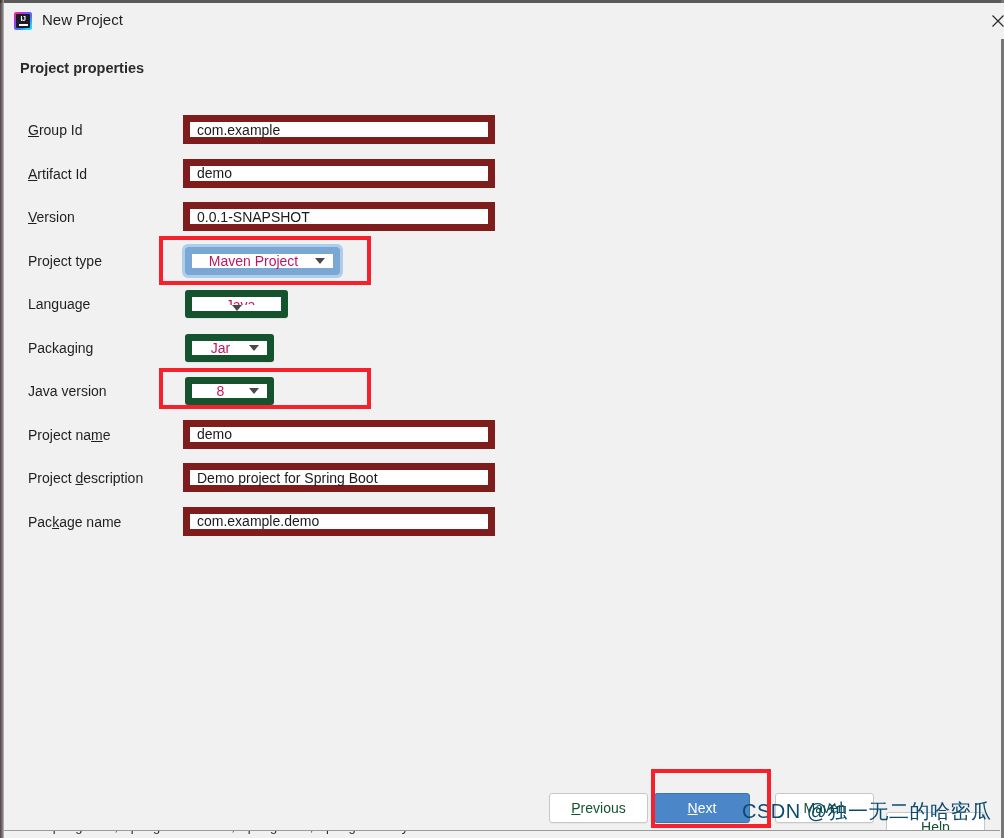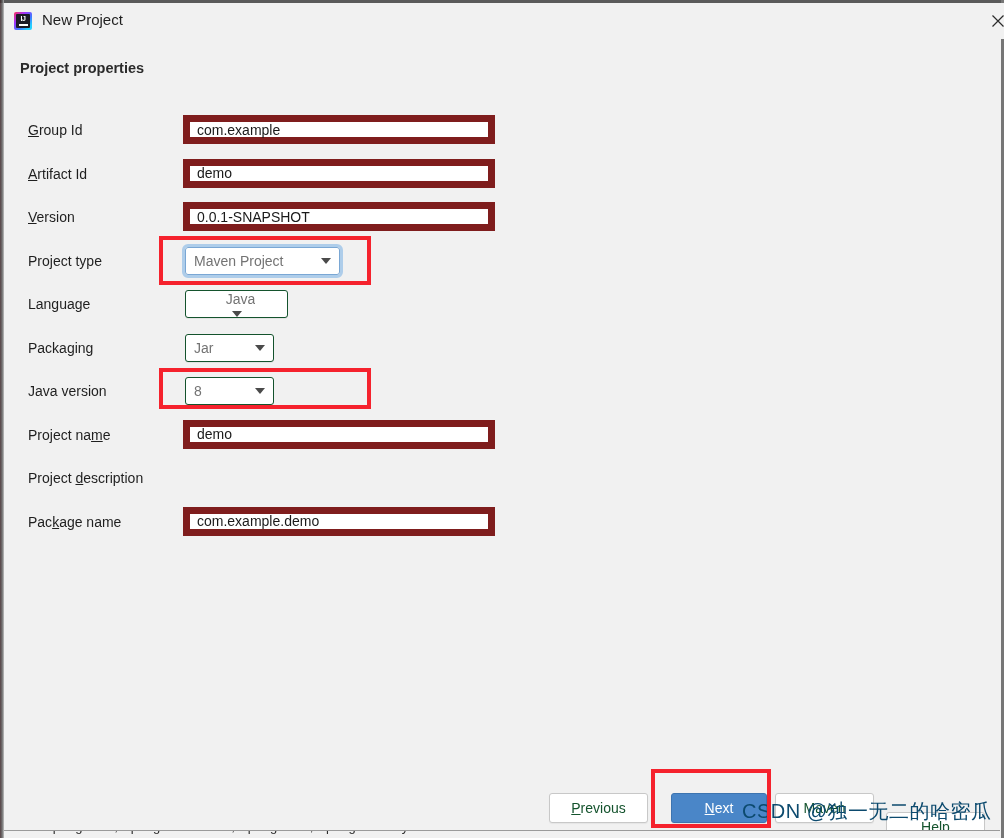--- a/index.html
+++ b/index.html
@@ -159,28 +159,29 @@
     padding: 0 7px;
     font-size: 14px;
     color: #1a1a1a;
   }
 
   .combo {
     position: absolute;
     left: 185px; top: 3px;
     height: 28px;
     background: #ffffff;
-    border: 1px solid #14532d;
+    border: 7px solid #14532d;
     border-radius: 3px;
     box-sizing: border-box;
     display: flex;
     align-items: center;
     font-size: 14px;
-    color: #737373;
+    color: #be185d;
     box-shadow: 0 1px 0 rgba(0,0,0,.06);
+    text-align: center;
   }
   .combo .cval {
     padding-left: 8px;
     flex: 1;
     white-space: nowrap;
     overflow: hidden;
   }
   .combo .caret {
     width: 26px;
     display: flex;
@@ -316,32 +317,33 @@
             <div class="caret-glyph"></div>
           </div>
         </div>
       </div>
       <div class="row">
         <div class="label">Project na<u>m</u>e</div>
         <div class="tfield">demo</div>
       </div>
       <div class="row">
         <div class="label">Project <u>d</u>escription</div>
+        <div class="tfield">Demo project for Spring Boot</div>
       </div>
       <div class="row">
         <div class="label">Pac<u>k</u>age name</div>
         <div class="tfield">com.example.demo</div>
       </div>
     </div>
 
   <div id="footer-host">
       <div class="btn" style="left: 549px; top: 793px; width: 99px;">
         <span><u>P</u>revious</span>
       </div>
-      <div class="btn primary" style="left: 671px; top: 793px; width: 96px;">
+      <div class="btn primary" style="left: 654px; top: 793px; width: 96px;">
         <span><u>N</u>ext</span>
       </div>
       <div class="btn" style="left: 775px; top: 793px; width: 99px;">
         <span>Maven</span>
       </div>
       <div class="btn" style="left: 886px; top: 793px; width: 99px; margin-top: 19px;">
         <span>Help</span>
       </div>
     </div>
 

